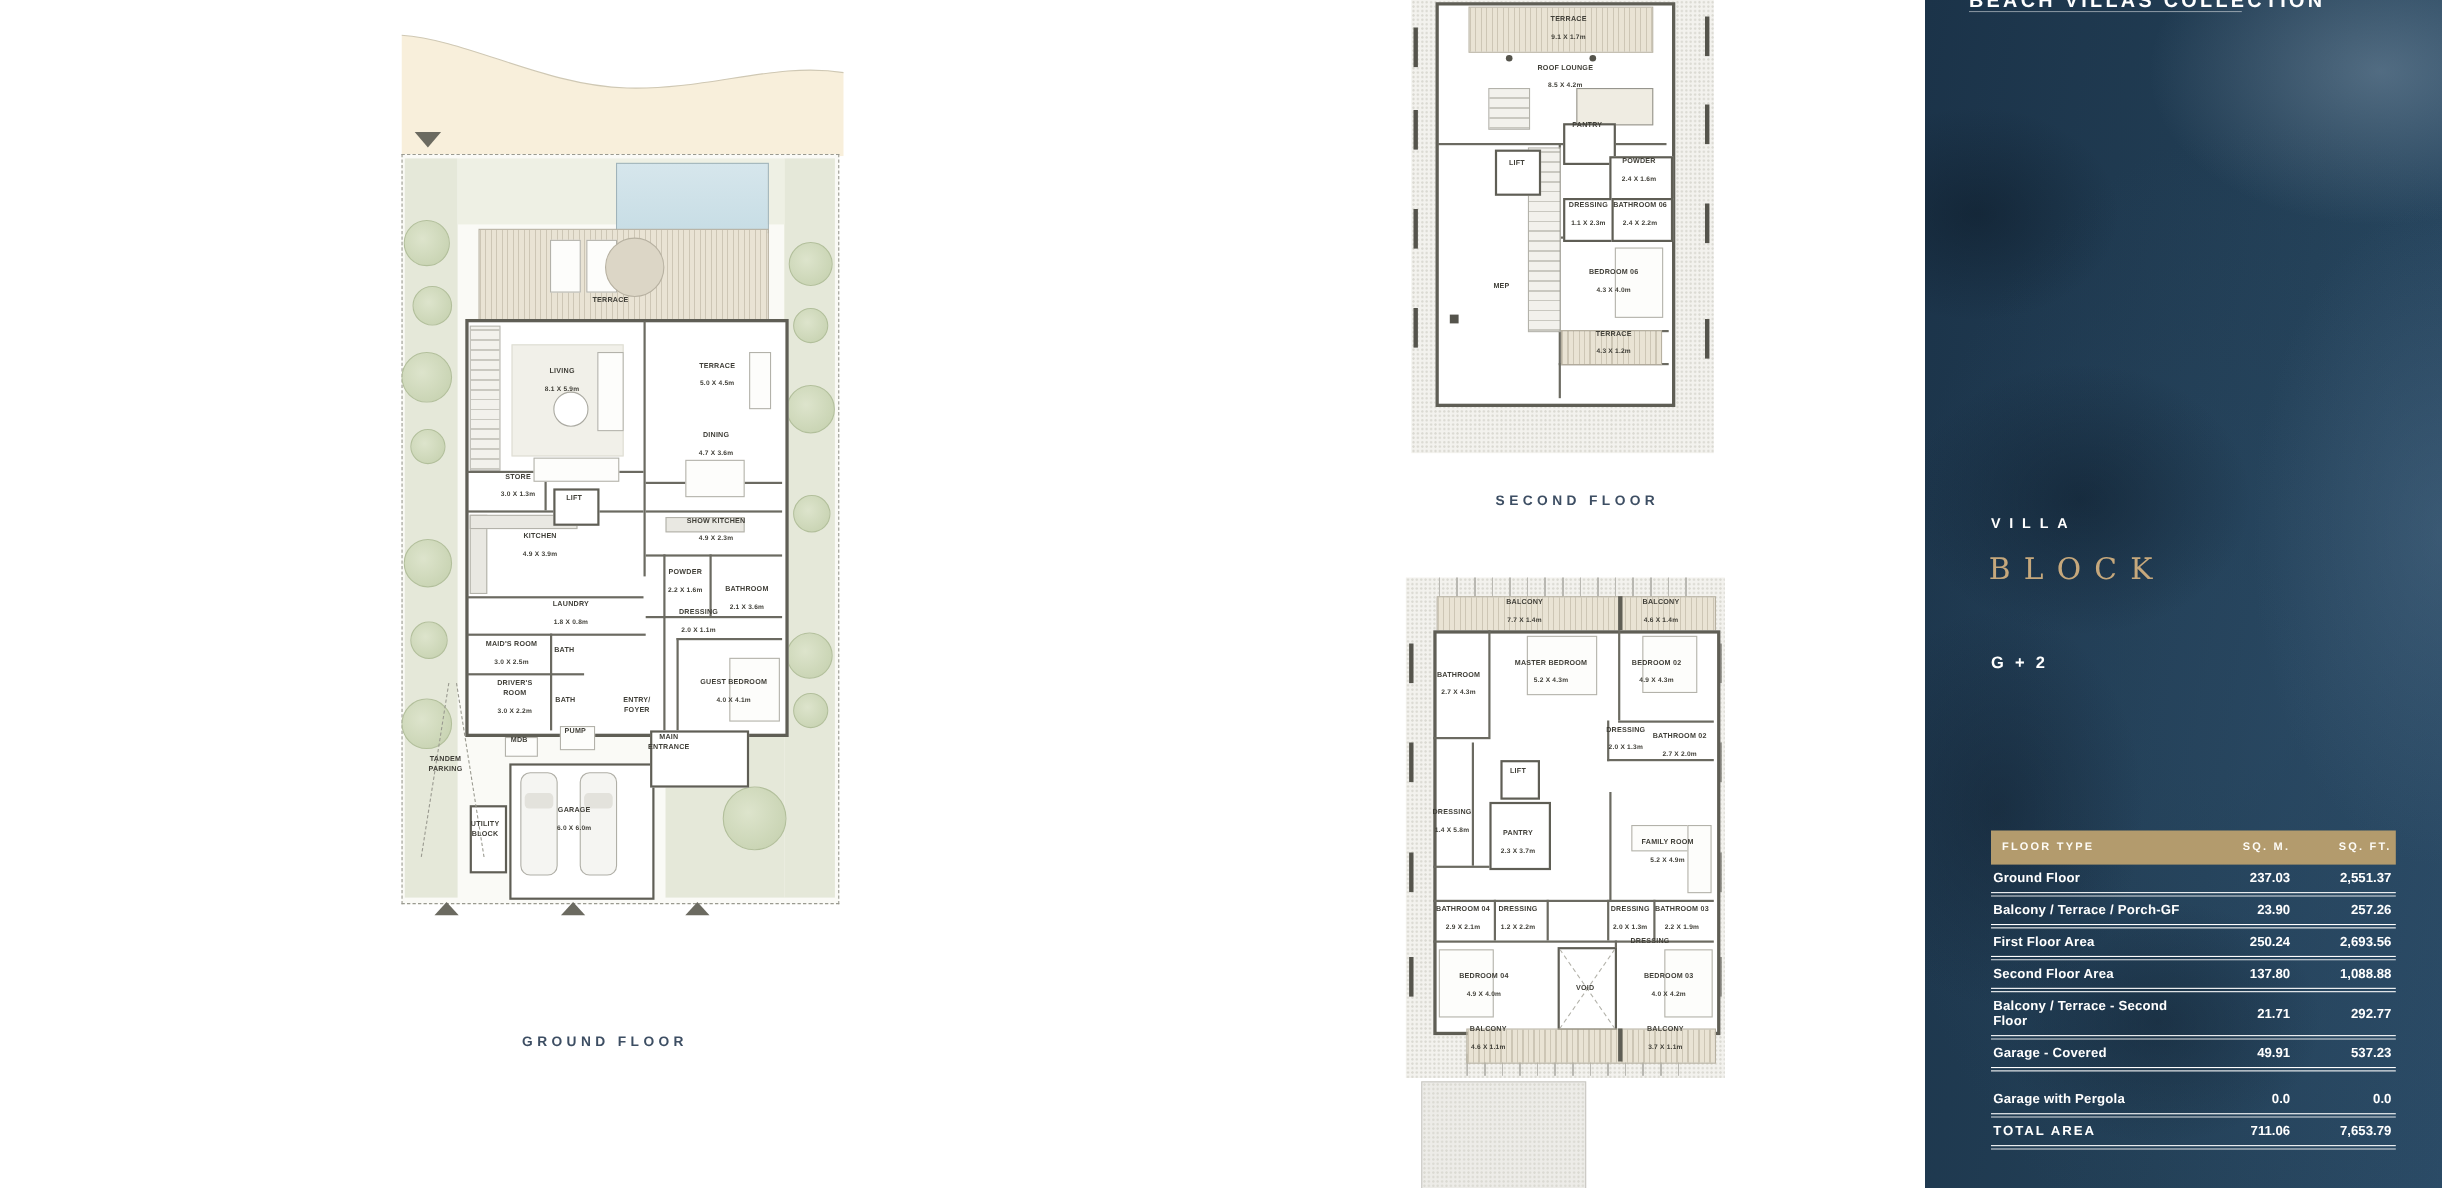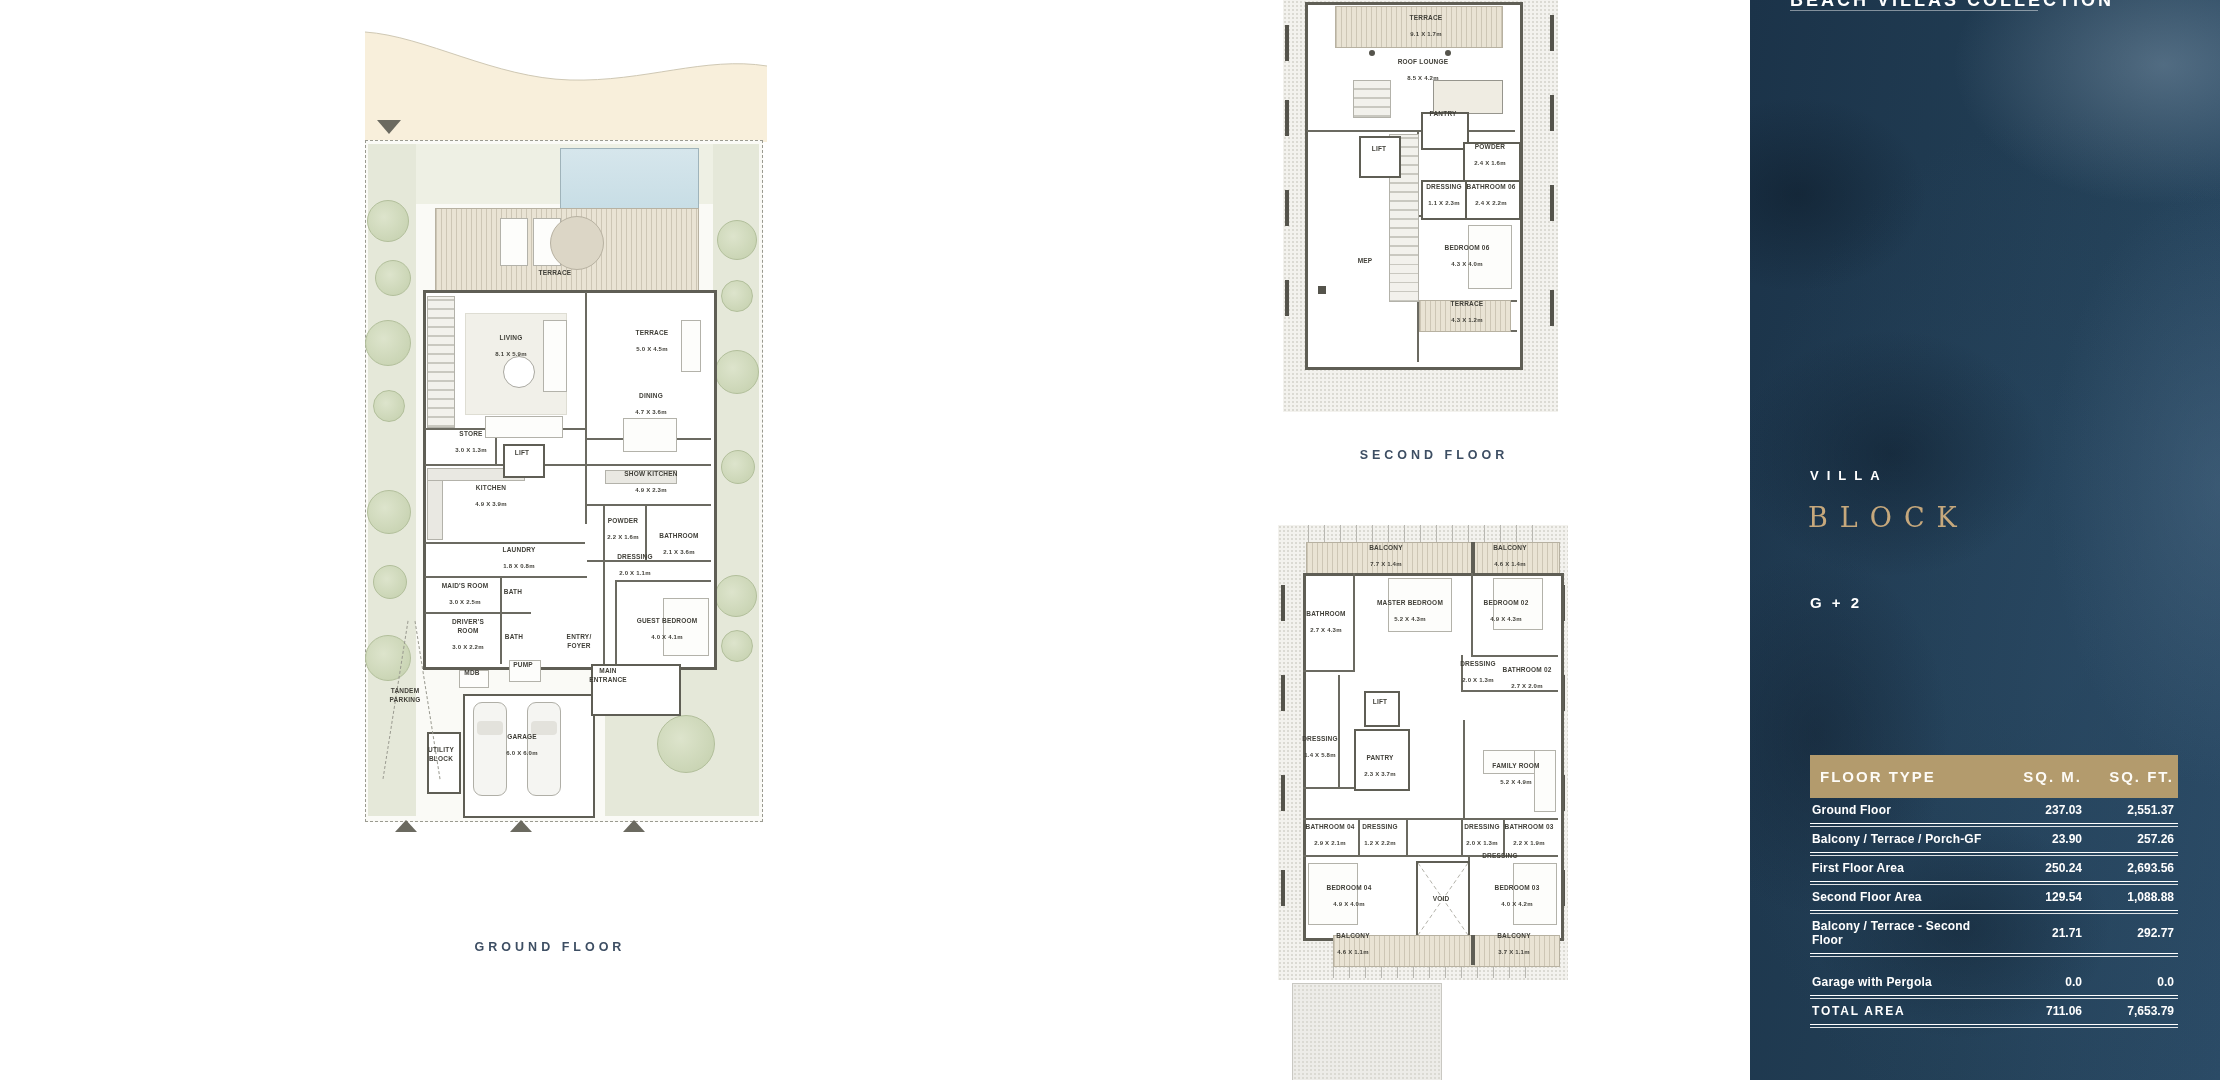--- a/index.html
+++ b/index.html
@@ -49,22 +49,22 @@
       linear-gradient(100deg,#1b3349 0%,#234057 60%,#2b4b66 100%)}
   #sb-header{position:absolute;left:40px;top:-10px;font-size:18px;font-weight:700;letter-spacing:3px;
              white-space:nowrap}
   #sb-header-rule{position:absolute;left:40px;top:10px;width:248px;height:1px;background:rgba(255,255,255,.45)}
   #villa-label{position:absolute;left:60px;top:468px;font-size:13px;font-weight:600;letter-spacing:8px}
   #villa-name{position:absolute;left:58px;top:502px;font-family:"DejaVu Serif",serif;font-size:27px;
               font-weight:400;letter-spacing:12px;color:#c6a87c}
   #storeys{position:absolute;left:60px;top:594px;font-size:15px;font-weight:700;letter-spacing:3px}
   #desc{position:absolute;left:60px;top:650px;font-size:15px;font-weight:700;letter-spacing:1.2px;line-height:31px}
   #area-table{position:absolute;left:60px;top:755px;width:368px;font-size:12px;font-weight:700}
-  .t-head{display:grid;grid-template-columns:1fr 88px 92px;align-items:center;height:43px;
-          background:#b39b6d;letter-spacing:2px;font-size:15px;color:#fdfbf6}
+  .t-head{display:grid;grid-template-columns:1fr 88px 92px;align-items:center;height:31px;
+          background:#b39b6d;letter-spacing:2px;font-size:10px;color:#fdfbf6}
   .t-head .h-label{padding-left:10px}
   .num{text-align:right;padding-right:4px}
   .t-rowwrap{border-bottom:1px solid rgba(255,255,255,.85);padding-bottom:2.5px}
   .t-row{display:grid;grid-template-columns:1fr 88px 92px;align-items:center;
          border-bottom:1px solid #fff;padding:5px 0 5.5px}
   .t-row .t-label{padding-left:2px;letter-spacing:.2px}
   .t-rowwrap.emphasis .t-label{letter-spacing:1.8px}
   .t-gap{height:13px}
 </style>
 </head>
@@ -496,31 +496,38 @@
         <div class="t-rowwrap">
           <div class="t-row">
             <div class="t-label">First Floor Area</div>
             <div class="num">250.24</div>
             <div class="num">2,693.56</div>
           </div>
         </div>
         <div class="t-rowwrap">
           <div class="t-row">
             <div class="t-label">Second Floor Area</div>
-            <div class="num">129.54</div>
+            <div class="num">137.80</div>
             <div class="num">1,088.88</div>
           </div>
         </div>
         <div class="t-rowwrap">
           <div class="t-row">
             <div class="t-label">Balcony / Terrace - Second Floor</div>
             <div class="num">21.71</div>
             <div class="num">292.77</div>
           </div>
         </div>
+        <div class="t-rowwrap">
+          <div class="t-row">
+            <div class="t-label">Garage - Covered</div>
+            <div class="num">49.91</div>
+            <div class="num">537.23</div>
+          </div>
+        </div>
       </div>
     <div class="t-gap"></div>
     <div>
 
     <div class="t-rowwrap">
           <div class="t-row">
             <div class="t-label">Garage with Pergola</div>
             <div class="num">0.0</div>
             <div class="num">0.0</div>
           </div>

